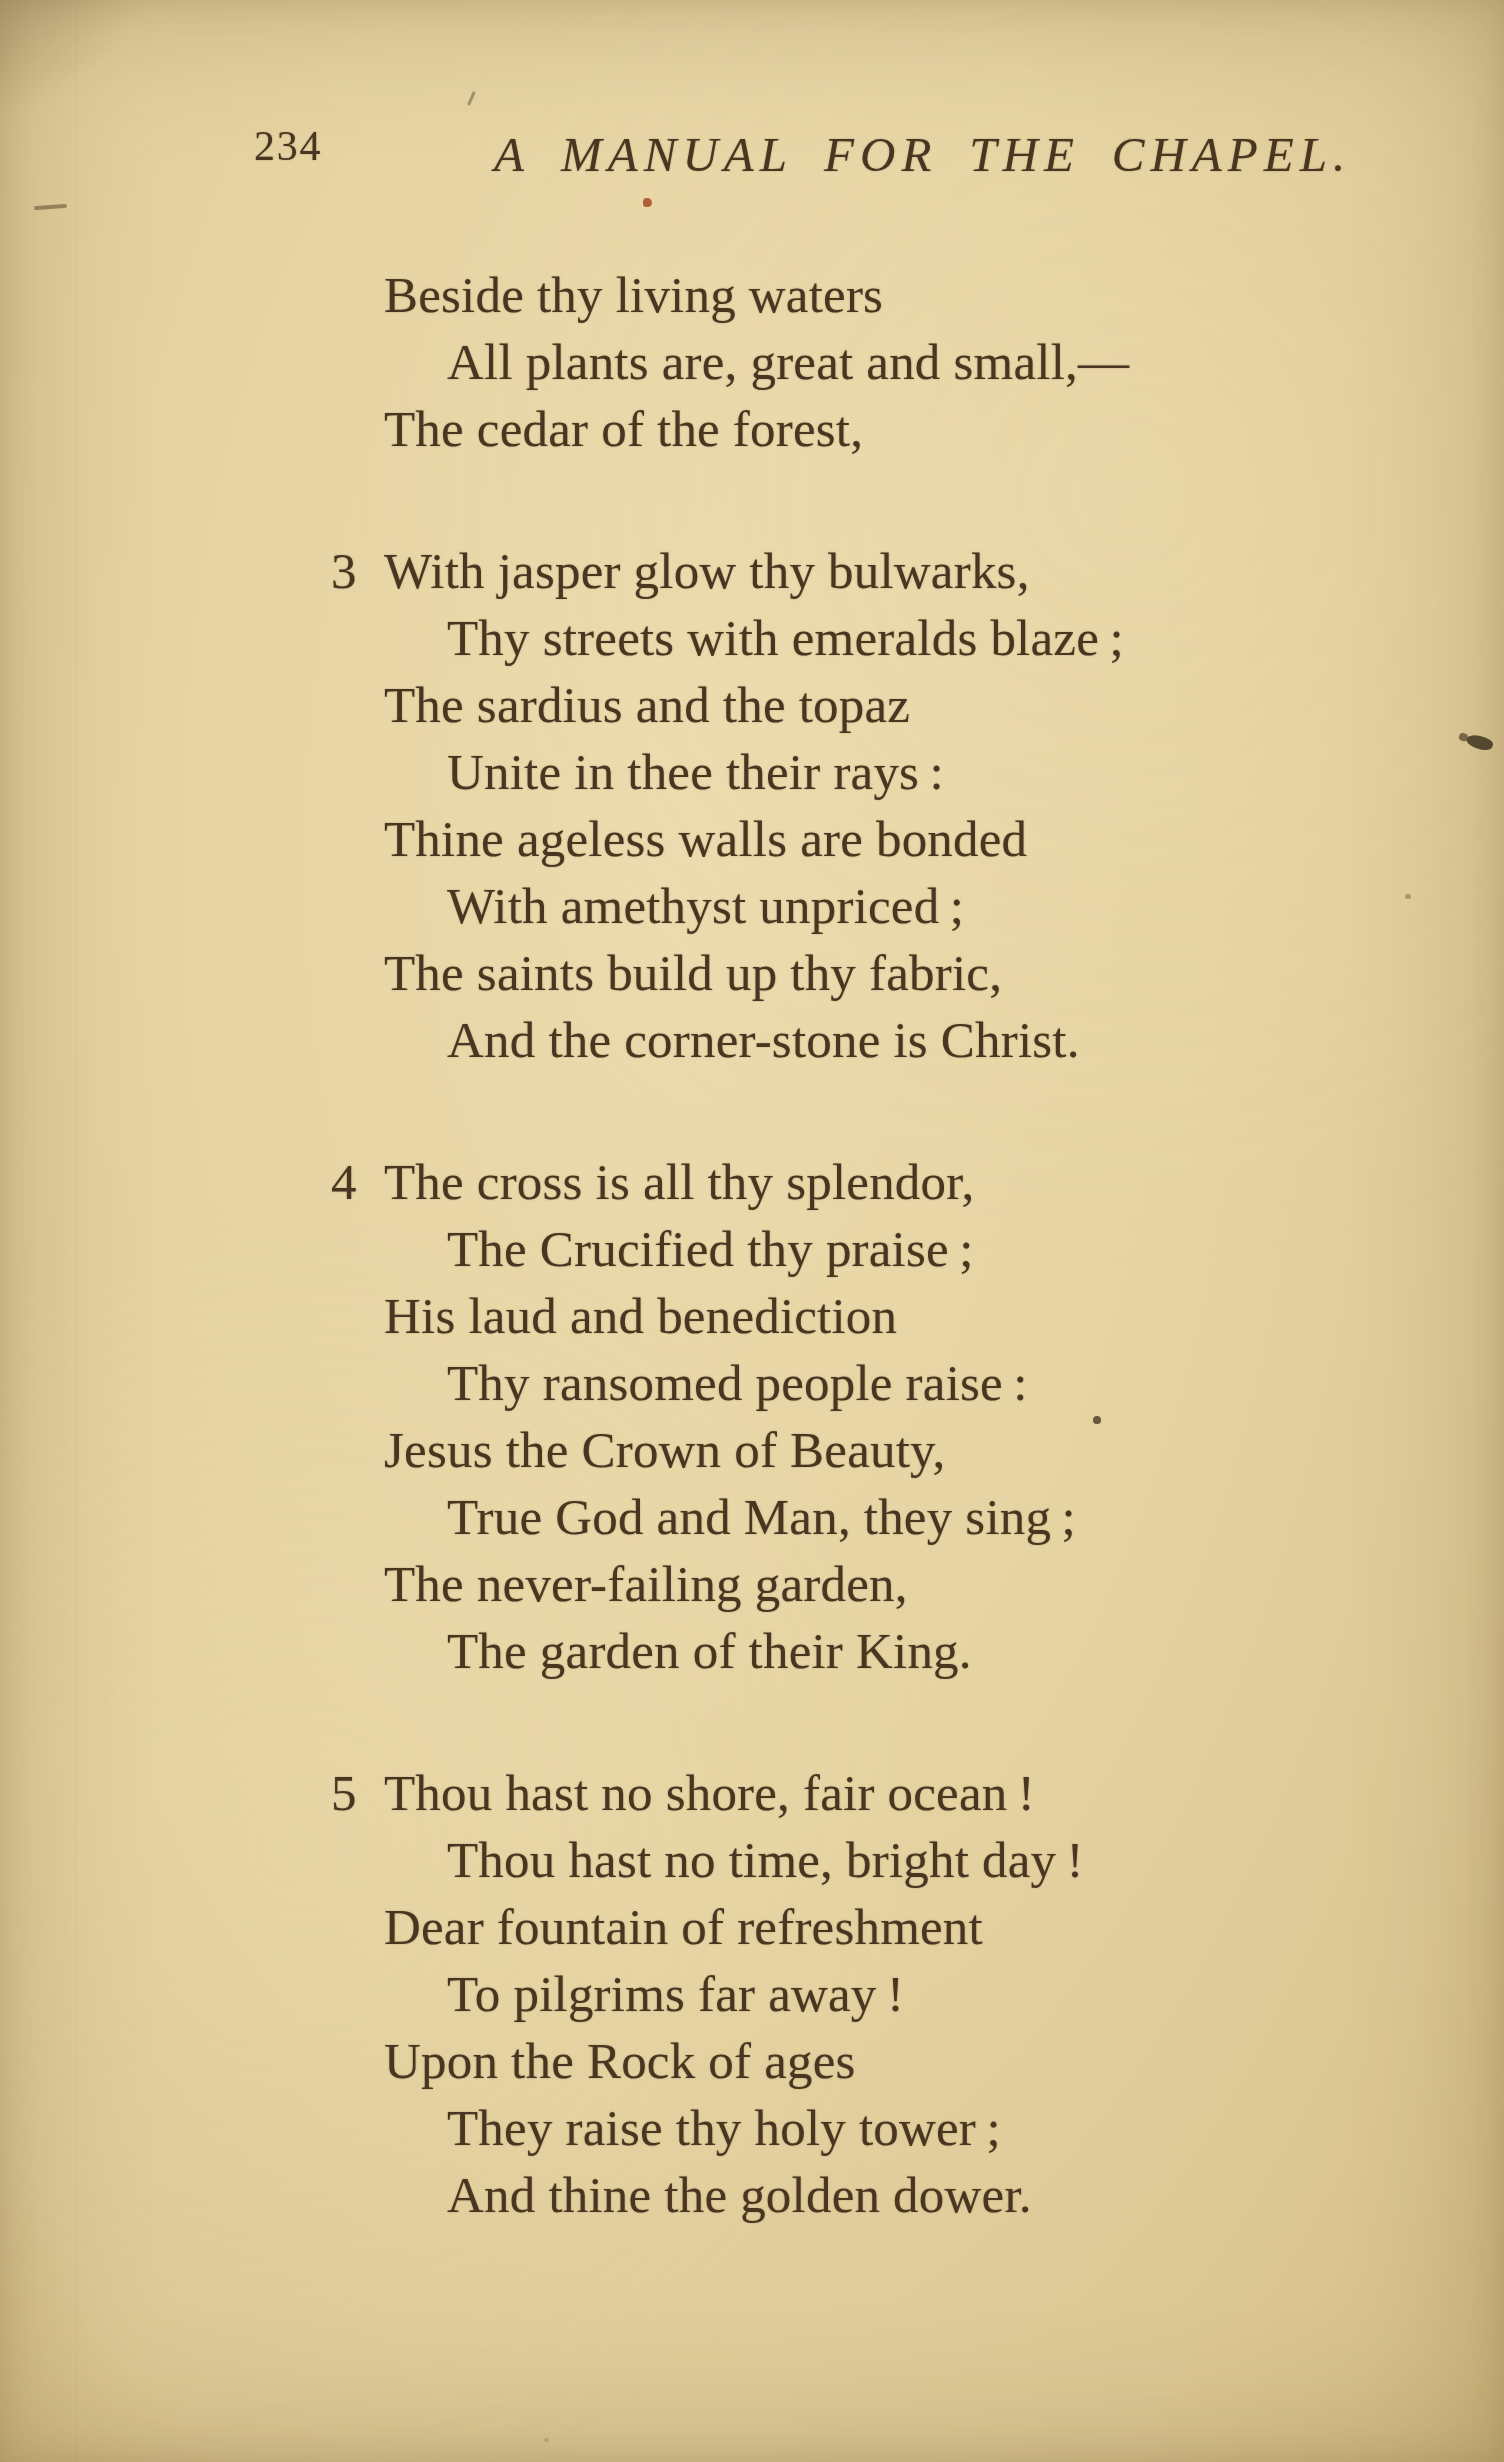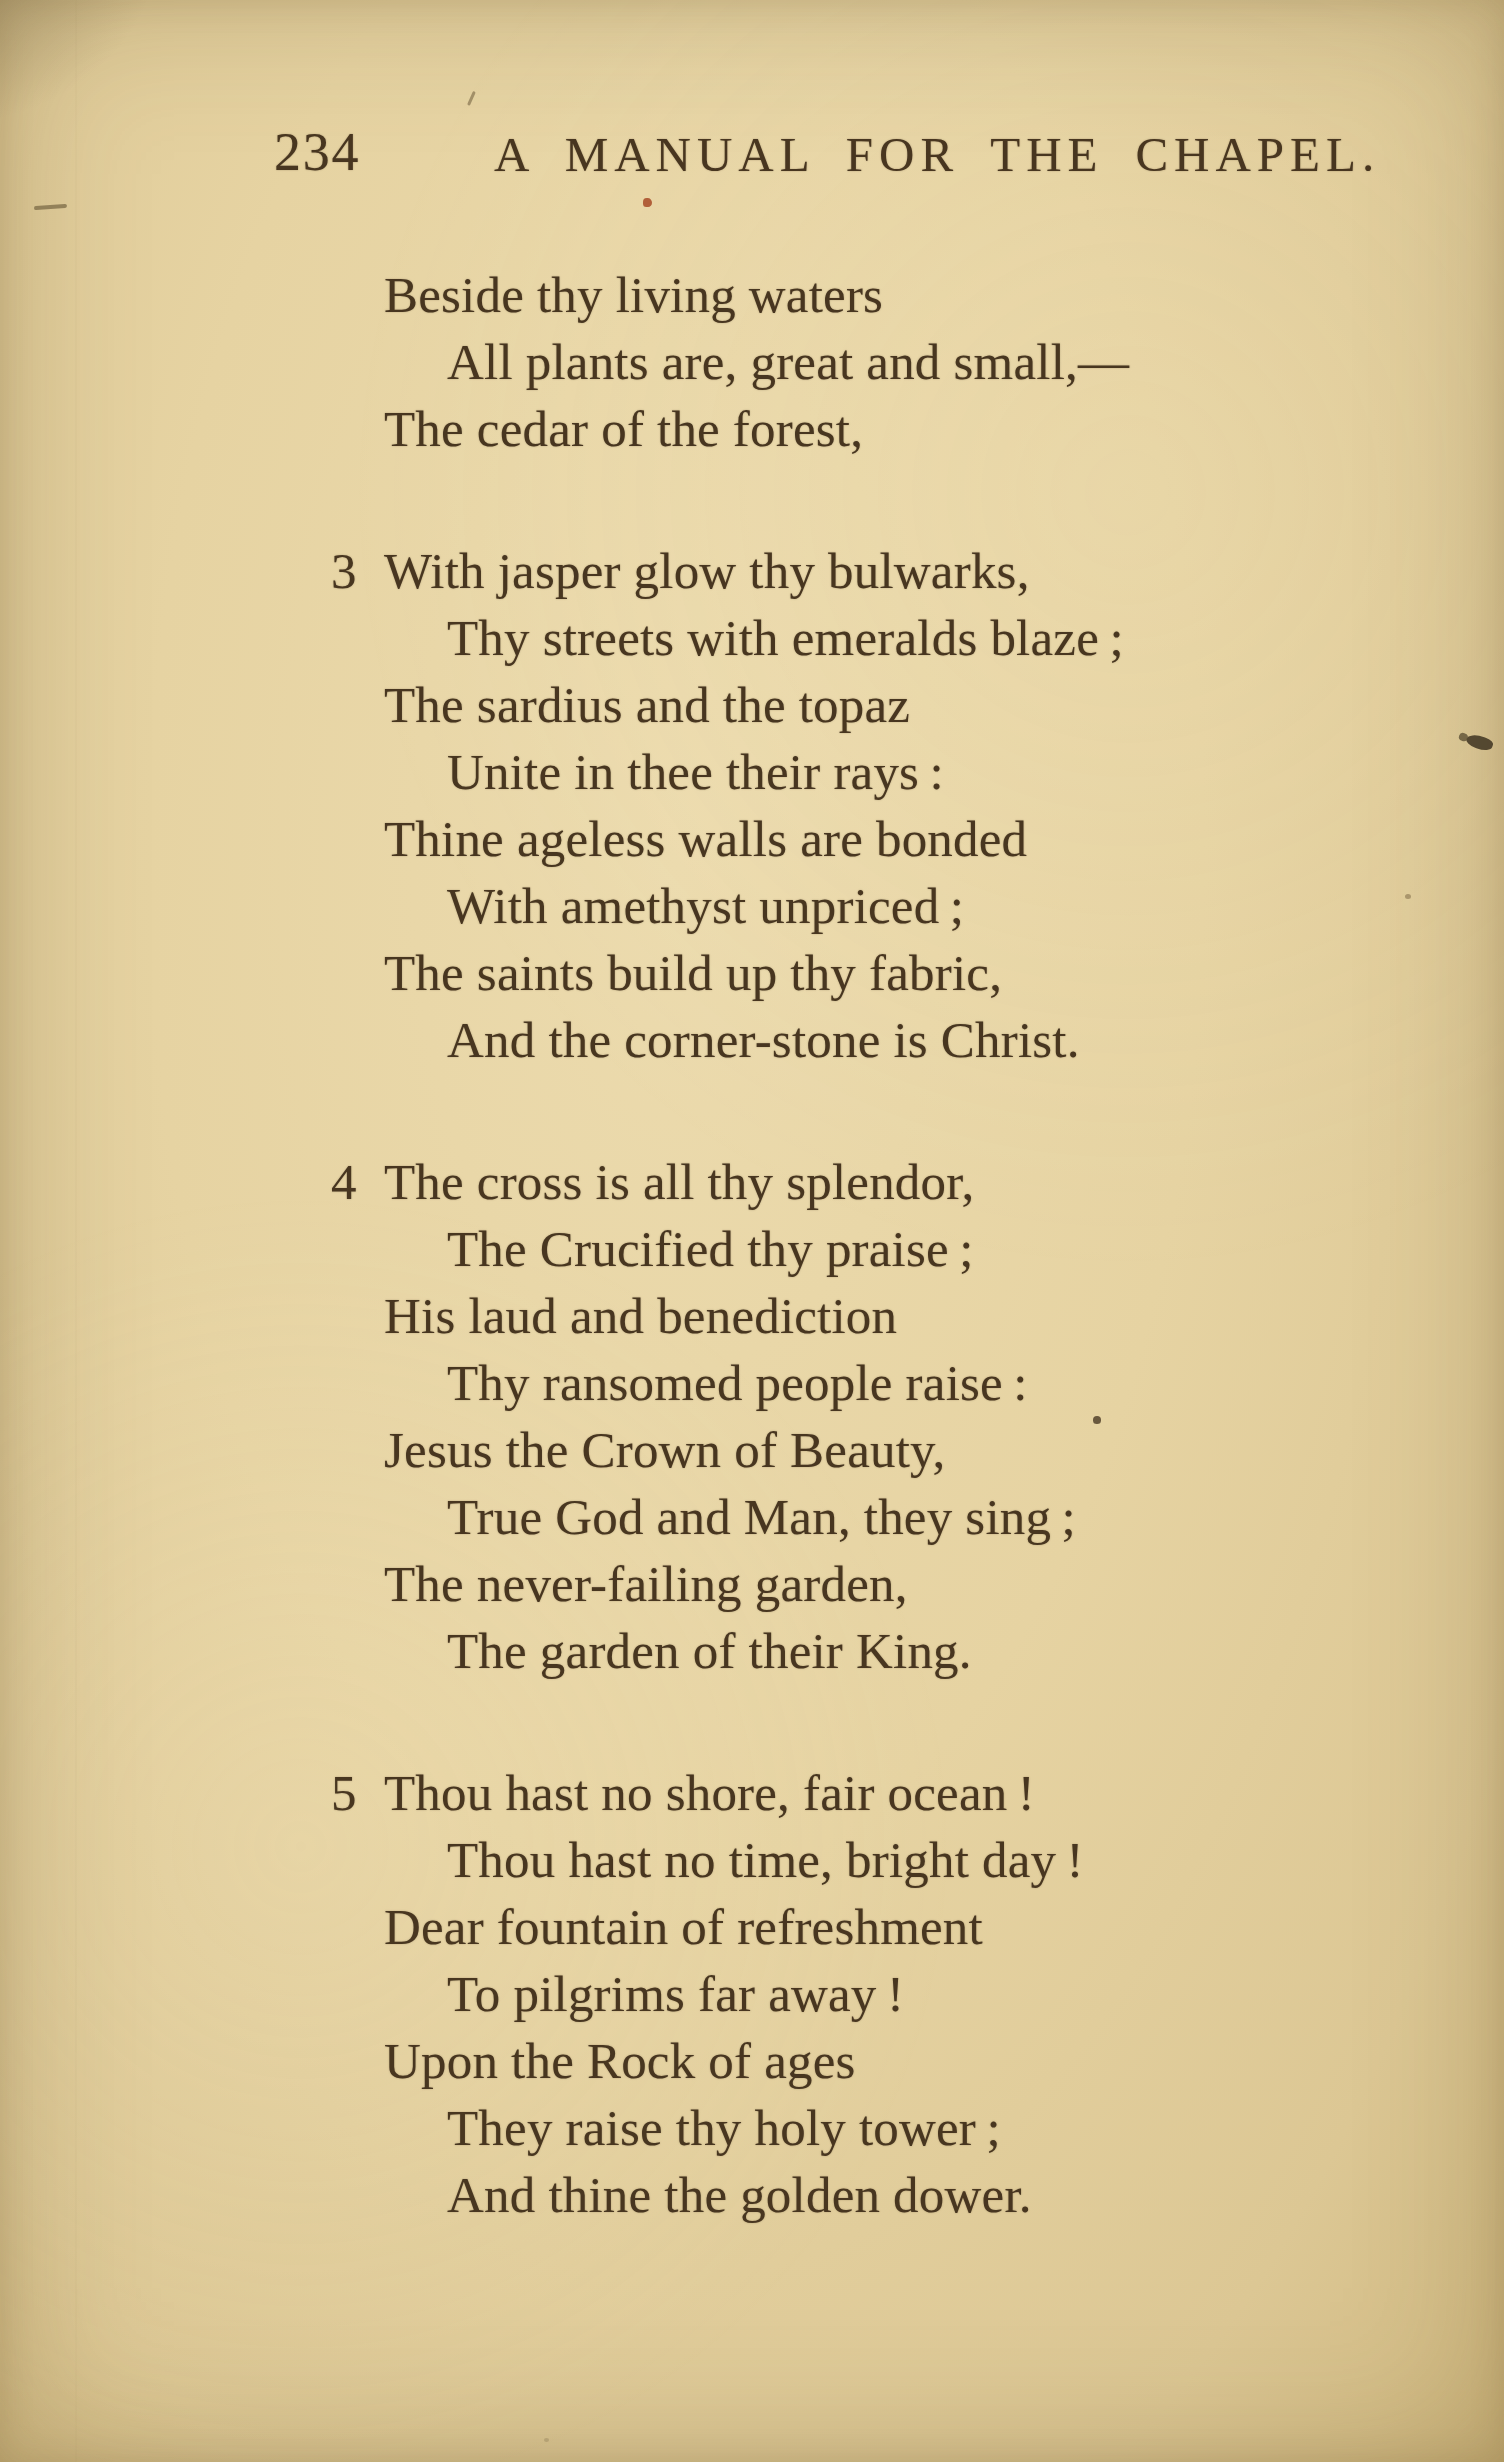--- a/index.html
+++ b/index.html
@@ -26,28 +26,28 @@
   }
   .grain{
     position:absolute;inset:0;pointer-events:none;opacity:.5;
     background:
       linear-gradient(90deg, rgba(120,100,60,.06) 0 1.7px, transparent 1.7px 100%) 75px 0/1504px 100% no-repeat,
       radial-gradient(circle at 20% 75%, rgba(255,244,210,.25), transparent 30%),
       radial-gradient(circle at 75% 20%, rgba(255,244,210,.18), transparent 35%);
   }
   .pagenum{
     position:absolute;left:254px;top:125px;
-    font-size:54px;line-height:1;
+    font-size:42px;line-height:1;
     letter-spacing:1.7px;
     text-shadow:0 0 1.7px rgba(72,54,32,.40);
-    margin-left:20px;
   }
   .running-title{
     position:absolute;left:494px;top:130px;
     font-size:49px;line-height:1;
+    font-style:italic;
     letter-spacing:6px;word-spacing:13.7px;
     text-shadow:0 0 1.7px rgba(72,54,32,.40);
     white-space:nowrap;
   }
   .poem{
     position:absolute;left:384px;top:262px;
     font-size:51px;line-height:67px;
     letter-spacing:0.2px;
     text-shadow:0 0 1.7px rgba(72,54,32,.38);
   }

